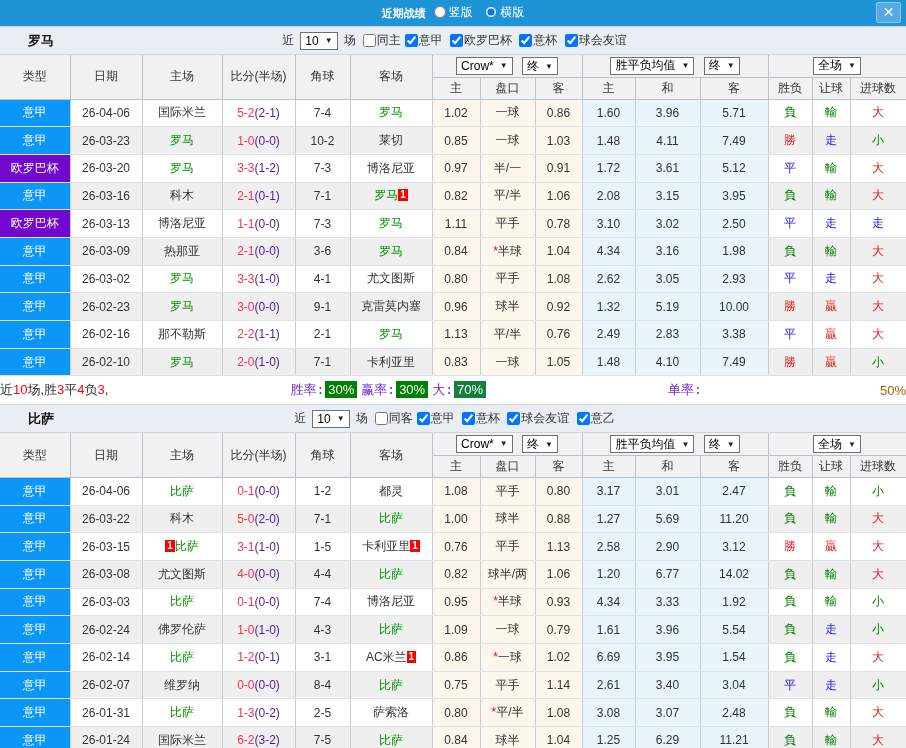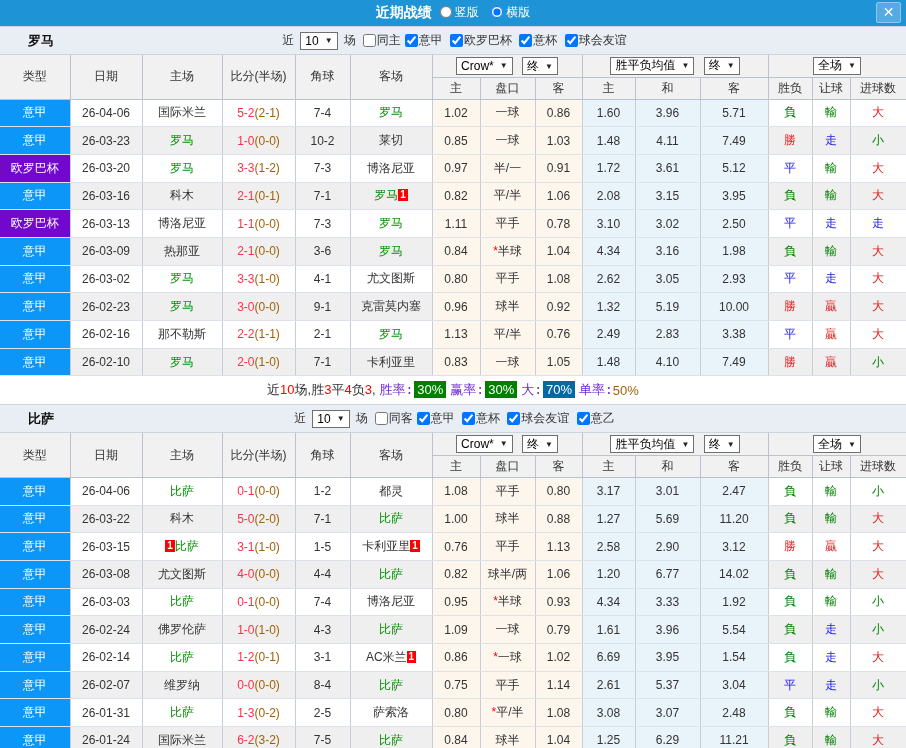--- a/index.html
+++ b/index.html
@@ -1,21 +1,21 @@
 <!DOCTYPE html>
 <html><head>
 <meta charset="utf-8">
 <style>
   * { box-sizing: border-box; }
   body { margin:0; background:#fff; font-family:"Liberation Sans","DejaVu Sans",sans-serif; }
   .panel { width:906px; height:748px; overflow:hidden; background:#fff; }
 
   
   .titlebar { height:26px; background:#1e93d6; position:relative; display:flex; align-items:center; justify-content:center; }
-  .titlebar .title { color:#fff; font-weight:bold; font-size:14px; }
+  .titlebar .title { color:#fff; font-weight:bold; font-size:11px; }
   .radio-label { color:#fff; font-size:12px; display:inline-flex; align-items:center; margin-left:8px; cursor:pointer; }
   .radio-label input { width:12px; height:12px; margin:0 3px 0 0; }
   .close-btn { position:absolute; right:5px; top:2px; width:25px; height:21px; background:#57a9e3; border:1px solid #8ec7f0; border-radius:2px; color:#fff; font-weight:bold; text-align:center; line-height:19px; font-size:14px; cursor:pointer; }
 
   
   .team-bar { height:29px; background:#e9edf4; border-top:1px solid #ccd4de; border-bottom:1px solid #ccd4de; position:relative; display:flex; align-items:center; justify-content:center; font-size:12px; color:#333; }
   .team-name { position:absolute; left:28px; font-weight:bold; font-size:13px; color:#111; }
   .filters { display:flex; align-items:center; }
   .filters .gap { margin:0 3px; }
   .mini-select { display:inline-flex; align-items:center; background:#fff; border:1px solid #6f6f6f; padding:0 4px; height:18px; font-size:12px; color:#000; cursor:pointer; margin:0 3px; }
@@ -28,38 +28,38 @@
   th, td { border-right:1px solid #c6cdd8; border-bottom:1px solid #dde2e9; text-align:center; padding:0; white-space:nowrap; }
   thead th { background:#f1f1f1; border-right:1px solid #b9c3cf; border-bottom:1px solid #b9c3cf; font-weight:normal; height:22px; overflow:visible; }
   tbody td { height:27.7px; overflow:hidden; }
   tbody tr:nth-child(even) .stripe { background:#efefef; }
   td.c-type { color:#fff; }
   td[data-league="意甲"] { background:#0c97f8; }
   td[data-league="欧罗巴杯"] { background:#7207ce; }
   td.c-odds { background:#fdf6ec; }
   td.c-mean { background:#e9f3fa; }
   .ft { color:#fb3048; }
-  .ht { color:#a16207; }
+  .ht { color:#4c1d95; }
   .badge { display:inline-block; background:#f00; color:#fff; font-size:10px; line-height:12px; padding:0 2px; font-weight:bold; vertical-align:1px; }
   .badge:empty { display:none; }
   span[data-focus="1"] { color:#009000; }
   .star { color:#f00; }
   .star:empty { display:none; }
   td[data-c="r"] { color:#e02020; }
   td[data-c="g"] { color:#008000; }
   td[data-c="b"] { color:#1a1ae0; }
 
   
-  .summary { height:28px; display:flex; align-items:center; justify-content:center; font-size:13px; background:#fff; }
+  .summary { height:28px; display:flex; align-items:center; justify-content:space-between; font-size:13px; background:#fff; }
   .summary span[data-c="r"] { color:#f00; }
   .summary span[data-c="k"] { color:#333; }
   .s-label { color:#6d28d9; margin-left:4px;font-family:Liberation Mono, monospace; }
   .s-badge { color:#fff; font-weight:normal; padding:1px 3px; margin-left:1px; }
   .s-badge[data-bg="g"] { background:#008000; }
-  .s-badge[data-bg="r"] { background:#0369a1; }
+  .s-badge[data-bg="r"] { background:#15803d; }
   .s-single-value { color:#a16207; }
 </style>
 </head>
 <body>
 
 <div class="panel">
 
   <div class="titlebar">
     <span class="title">近期战绩</span>
     <span>
@@ -616,21 +616,21 @@
             <td class="c-type" data-league="意甲">意甲</td>
             <td class="stripe">26-02-07</td>
             <td class="stripe"><span data-focus="">维罗纳</span></td>
             <td class="stripe"><span class="ft">0-0</span><span class="ht">(0-0)</span></td>
             <td class="stripe">8-4</td>
             <td class="stripe"><span data-focus="1">比萨</span></td>
             <td class="c-odds">0.75</td>
             <td class="c-odds"><span>平手</span></td>
             <td class="c-odds">1.14</td>
             <td class="c-mean">2.61</td>
-            <td class="c-mean">5.37</td>
+            <td class="c-mean">3.40</td>
             <td class="c-mean">3.04</td>
             <td class="stripe" data-c="b">平</td>
             <td class="stripe" data-c="b">走</td>
             <td class="stripe" data-c="g">小</td>
           </tr>
 
           <tr>
             <td class="c-type" data-league="意甲">意甲</td>
             <td class="stripe">26-01-31</td>
             <td class="stripe"><span data-focus="1">比萨</span></td>

